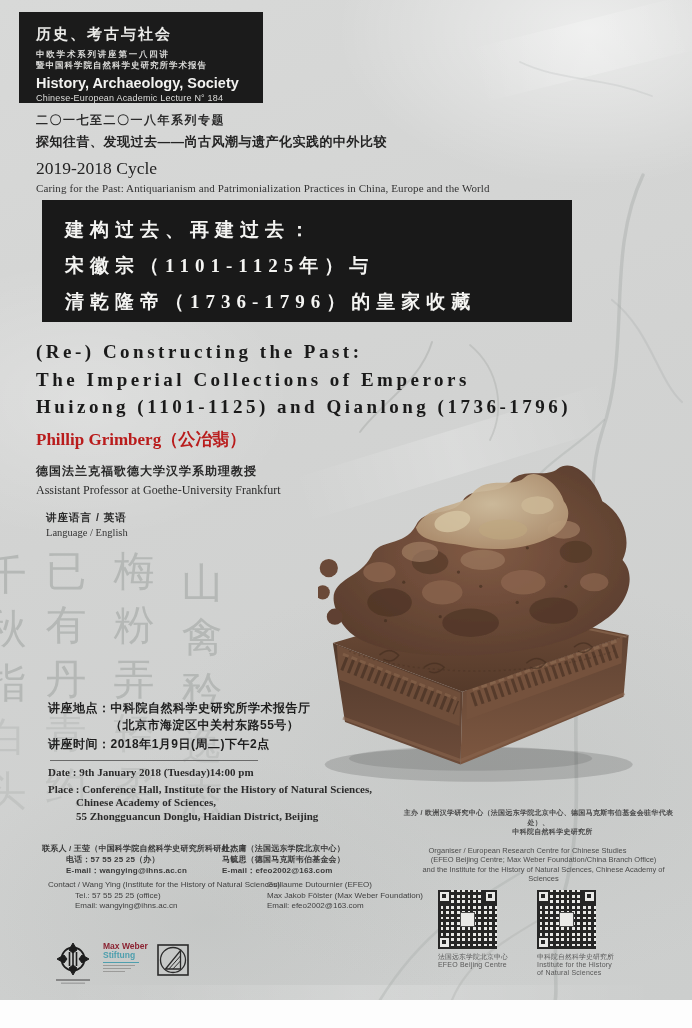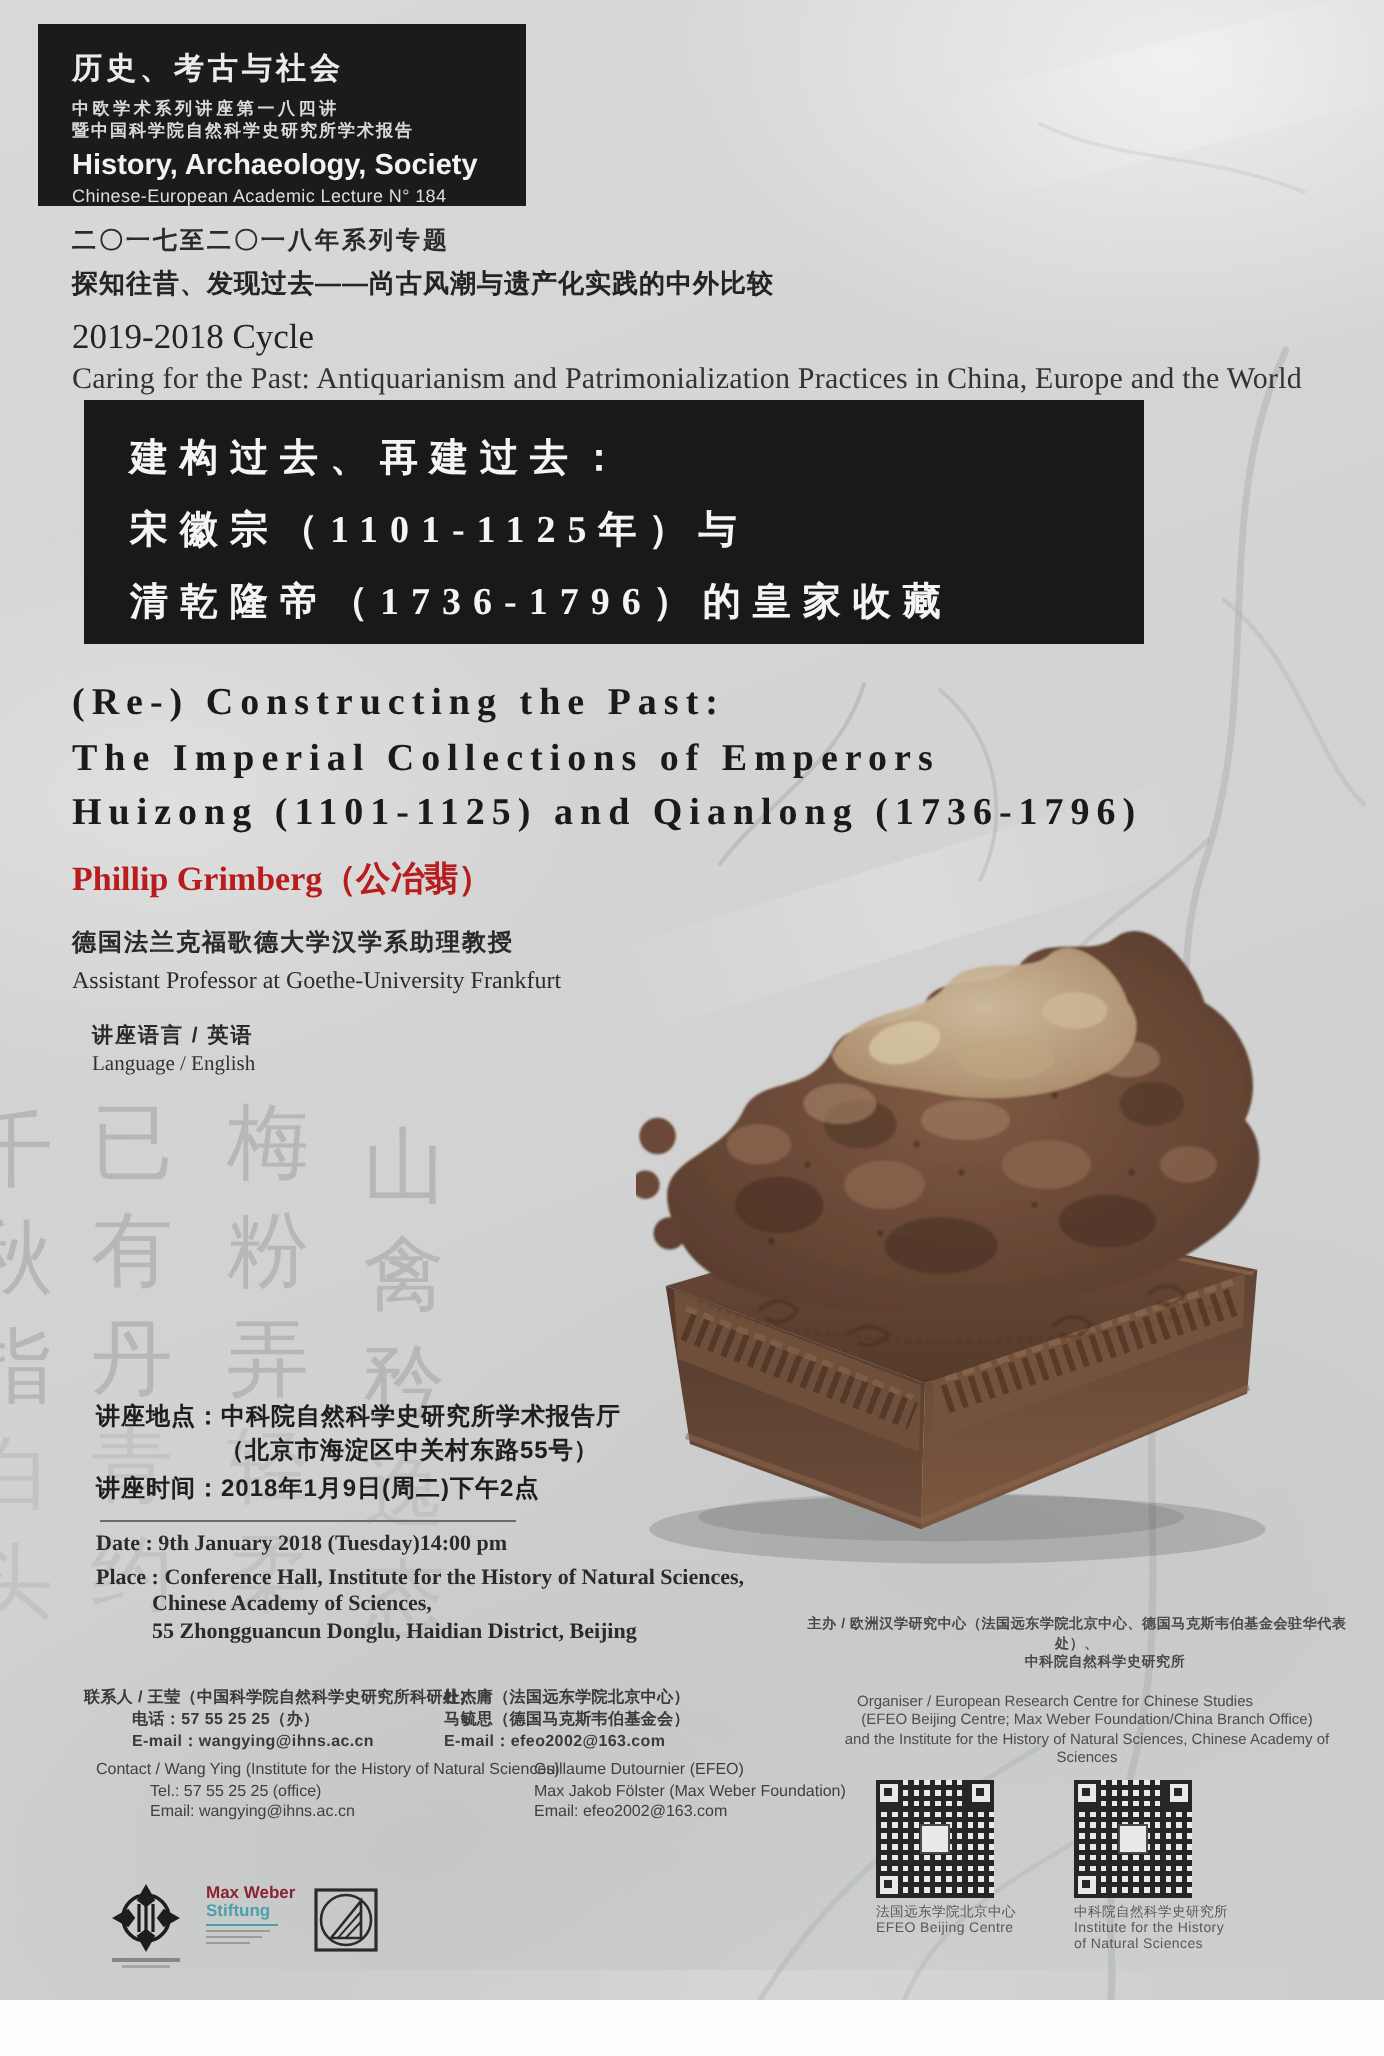--- a/index.html
+++ b/index.html
@@ -21,21 +21,21 @@
   #header-box .t-zh{font-size:15px;font-weight:bold;color:#ececea;letter-spacing:2px;}
   #header-box .s-zh{font-size:8.5px;font-weight:bold;color:#d9d9d7;letter-spacing:1.8px;margin-top:5px;line-height:11px;}
   #header-box .s-zh2{font-size:8.5px;font-weight:bold;color:#d9d9d7;letter-spacing:1px;line-height:11px;}
   #header-box .t-en{font-size:14.5px;font-weight:bold;color:#f2f2f0;margin-top:4px;}
   #header-box .s-en{font-size:9px;color:#dededc;margin-top:2px;letter-spacing:.2px;}
   
   #cycle{left:36px;top:112px;}
   #cycle .c1{font-size:12px;font-weight:bold;color:#2b2b2b;letter-spacing:1.5px;}
   #cycle .c2{font-size:13px;font-weight:bold;color:#242424;letter-spacing:.5px;margin-top:4px;}
   #cycle .c3{font-family:"Liberation Serif",serif;font-size:17.5px;color:#232323;margin-top:7px;}
-  #cycle .c4{font-family:"Liberation Serif",serif;font-size:15px;color:#333;margin-top:3px;letter-spacing:.1px;}
+  #cycle .c4{font-family:"Liberation Serif",serif;font-size:11px;color:#333;margin-top:3px;letter-spacing:.1px;}
   
   #title-box{left:42px;top:200px;width:530px;height:122px;background:#191919;padding:12px 0 0 23px;box-sizing:border-box;}
   #title-box div{font-family:"Liberation Serif","DejaVu Serif",serif;font-size:19px;font-weight:bold;color:#f4f4f2;letter-spacing:6px;line-height:36px;}
   #title-en{left:36px;top:338px;font-family:"Liberation Serif","DejaVu Serif",serif;font-weight:bold;color:#1a1a1a;font-size:19px;letter-spacing:3.5px;line-height:27.5px;}
   
   #speaker{left:36px;top:428px;}
   #speaker .nm{font-family:"Liberation Serif",serif;font-size:17px;font-weight:bold;color:#b91c1c;}
   #speaker .a1{font-size:12px;font-weight:bold;color:#2a2a2a;margin-top:12px;letter-spacing:1px;}
   #speaker .a2{font-family:"Liberation Serif",serif;font-size:12px;color:#2c2c2c;margin-top:3px;}
   #language{left:46px;top:511px;}

